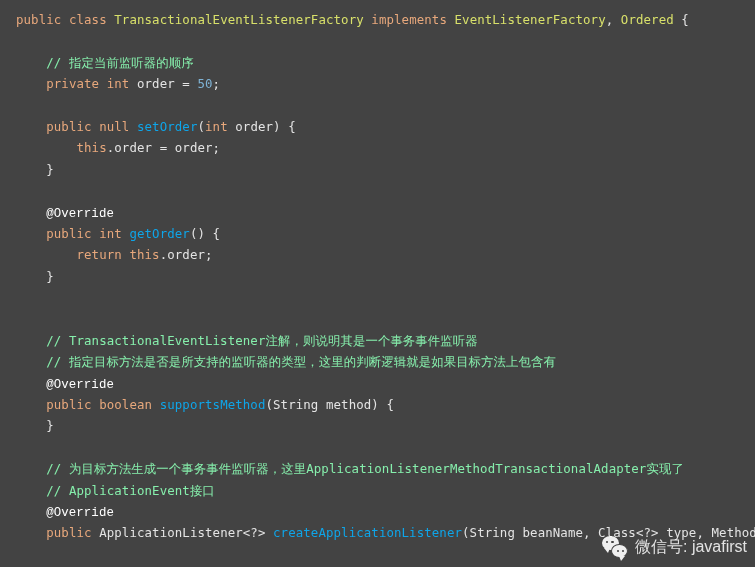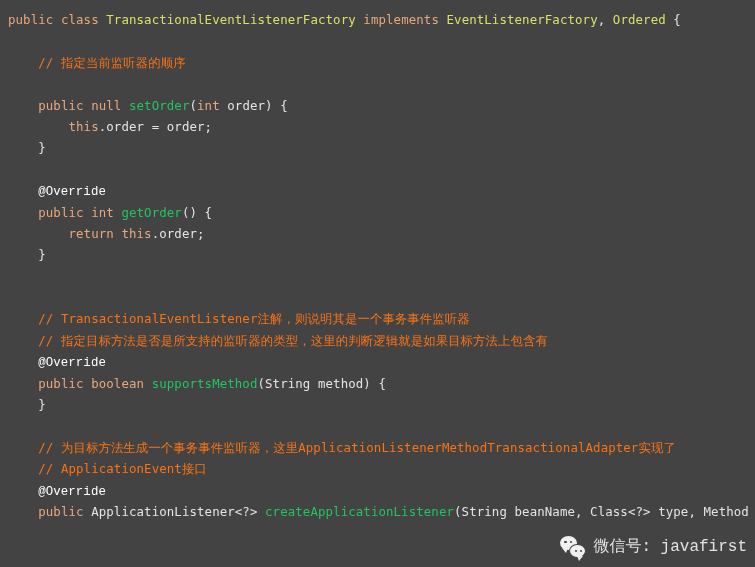--- a/index.html
+++ b/index.html
@@ -21,33 +21,33 @@
     top: 0;
     width: 755px;
     padding: 9px 0 0 0;
     box-sizing: border-box;
   }
   .code-line {
     height: 21.4px;
     line-height: 21.4px;
     font-size: 12.4px;
     white-space: pre;
-    padding-left: 8px;
+    padding-left: 16px;
     letter-spacing: 0.1px;
     color: #e8e8e8;
   }
   .code-line.blank { color: transparent; }
 
   
   .kw      { color: #e8a87c; }   
   .type    { color: #d8e06a; }   
-  .mname   { color: #22c55e; }   
+  .mname   { color: #0ea5e9; }   
   .plain   { color: #e4e4e4; }   
   .num     { color: #7fb3d5; }   
-  .cmt     { color: #f97316; }   
+  .cmt     { color: #86efac; }   
   .anno    { color: #ffffff; font-family: Liberation Mono, monospace; }
 
   
   .watermark {
     position: absolute;
     right: 8px;
     bottom: 9px;
     display: flex;
     align-items: center;
     gap: 7px;
@@ -106,35 +106,36 @@
     height: 2.4px;
     background: #434343;
     border-radius: 50%;
   }
   .wechat-logo .d1 { left: 4px;  top: 4.5px; }
   .wechat-logo .d2 { left: 9.5px; top: 4.5px; }
   .wechat-logo .d3 { right: 9px; bottom: 6px; }
   .wechat-logo .d4 { right: 4px; bottom: 6px; }
   .watermark-text {
     color: #f0f0f0;
-    font-family: Liberation Mono, monospace;
+    font-family: Liberation Sans, sans-serif;
     font-size: 16px;
     line-height: 18px;
     white-space: nowrap;
   }
 </style>
 </head>
 <body>
 
 <div id="screenshot">
 
   <div class="code-area" id="code-area">
       <div class="code-line"><span class="kw">public</span><span class="plain"> </span><span class="kw">class</span><span class="plain"> </span><span class="type">TransactionalEventListenerFactory</span><span class="plain"> </span><span class="kw">implements</span><span class="plain"> </span><span class="type">EventListenerFactory</span><span class="plain">, </span><span class="type">Ordered</span><span class="plain"> {</span></div>
       <div class="code-line blank">&nbsp;</div>
       <div class="code-line"><span class="cmt">    // 指定当前监听器的顺序</span></div>
+      <div class="code-line"><span class="plain">    </span><span class="kw">private</span><span class="plain"> </span><span class="kw">int</span><span class="plain"> order = </span><span class="num">50</span><span class="plain">;</span></div>
       <div class="code-line blank">&nbsp;</div>
       <div class="code-line"><span class="plain">    </span><span class="kw">public</span><span class="plain"> </span><span class="kw">null</span><span class="plain"> </span><span class="mname">setOrder</span><span class="plain">(</span><span class="kw">int</span><span class="plain"> order) {</span></div>
       <div class="code-line"><span class="plain">        </span><span class="kw">this</span><span class="plain">.order = order;</span></div>
       <div class="code-line"><span class="plain">    }</span></div>
       <div class="code-line blank">&nbsp;</div>
       <div class="code-line"><span class="anno">    @Override</span></div>
       <div class="code-line"><span class="plain">    </span><span class="kw">public</span><span class="plain"> </span><span class="kw">int</span><span class="plain"> </span><span class="mname">getOrder</span><span class="plain">() {</span></div>
       <div class="code-line"><span class="plain">        </span><span class="kw">return</span><span class="plain"> </span><span class="kw">this</span><span class="plain">.order;</span></div>
       <div class="code-line"><span class="plain">    }</span></div>
       <div class="code-line blank">&nbsp;</div>

